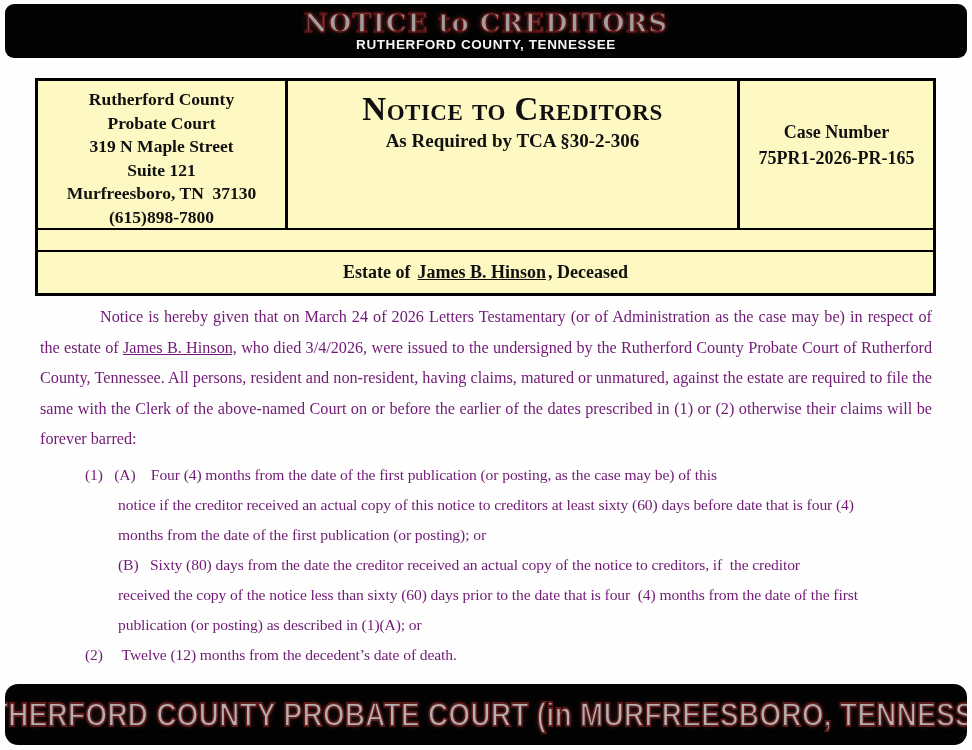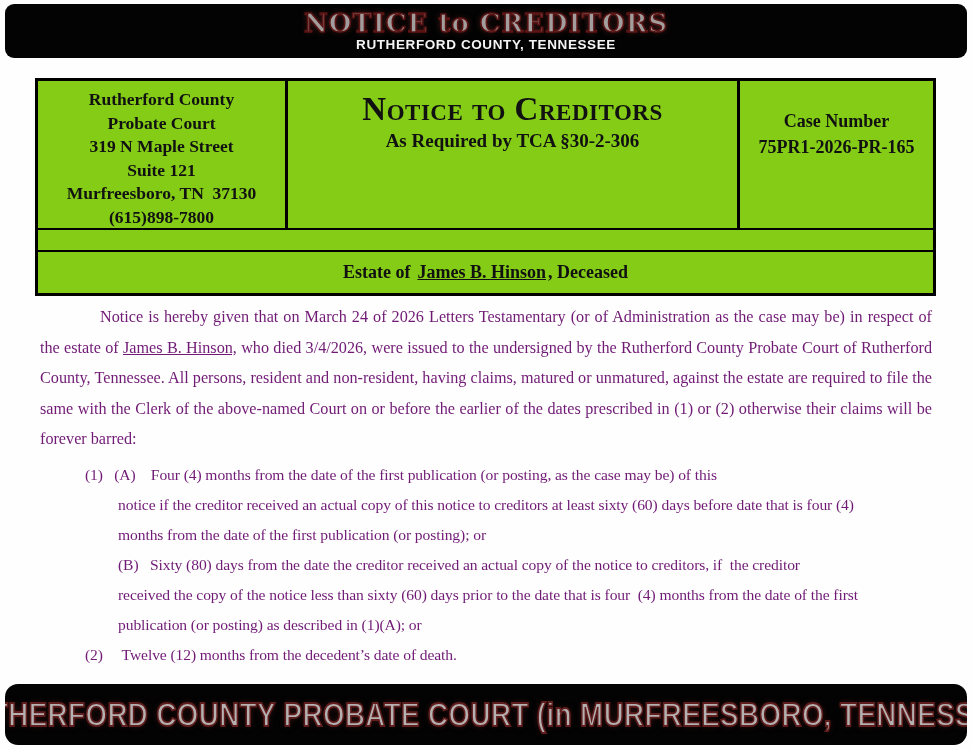--- a/index.html
+++ b/index.html
@@ -25,42 +25,42 @@
   }
   .banner-top .subtitle{
     font-family:"Liberation Sans", sans-serif;
     font-size:13.5px;font-weight:bold;letter-spacing:.6px;line-height:16px;
     color:#f4f4f4;text-shadow:0 0 3px rgba(0,0,0,.8);
   }
 
   
   .header-table{
     position:absolute;left:35px;top:78px;width:901px;
-    border:3px solid #000;background:#84cc16;box-sizing:border-box;
+    border:3px solid #000;background:#fef9c3;box-sizing:border-box;
   }
   .ht-row1{display:flex;height:147px;border-bottom:2px solid #000;}
   .ht-cell{box-sizing:border-box;}
   .ht-address{
     width:250px;border-right:3px solid #000;
     text-align:center;font-weight:bold;font-size:17.5px;line-height:23.5px;
     padding-top:7px;
   }
   .ht-address div{white-space:pre;}
   .ht-center{
     flex:1;text-align:center;padding-top:8px;
   }
   .ht-title{
     font-variant:small-caps;font-weight:bold;font-size:33px;line-height:40px;
     letter-spacing:.5px;
   }
   .ht-subtitle{font-weight:bold;font-size:19px;line-height:24px;}
   .ht-case{
     width:196px;border-left:3px solid #000;
     text-align:center;font-weight:bold;font-size:18px;line-height:26px;
-    padding-top:27px;
+    padding-top:38px;
   }
   .ht-estate{
     border-top:2px solid #000;margin-top:20px;height:41px;
     display:flex;align-items:center;justify-content:center;
     font-weight:bold;font-size:18px;white-space:pre;
   }
   .ht-estate .estate-name{text-decoration:underline;padding:0 2px 0 7px;}
 
   
   .body-text{

